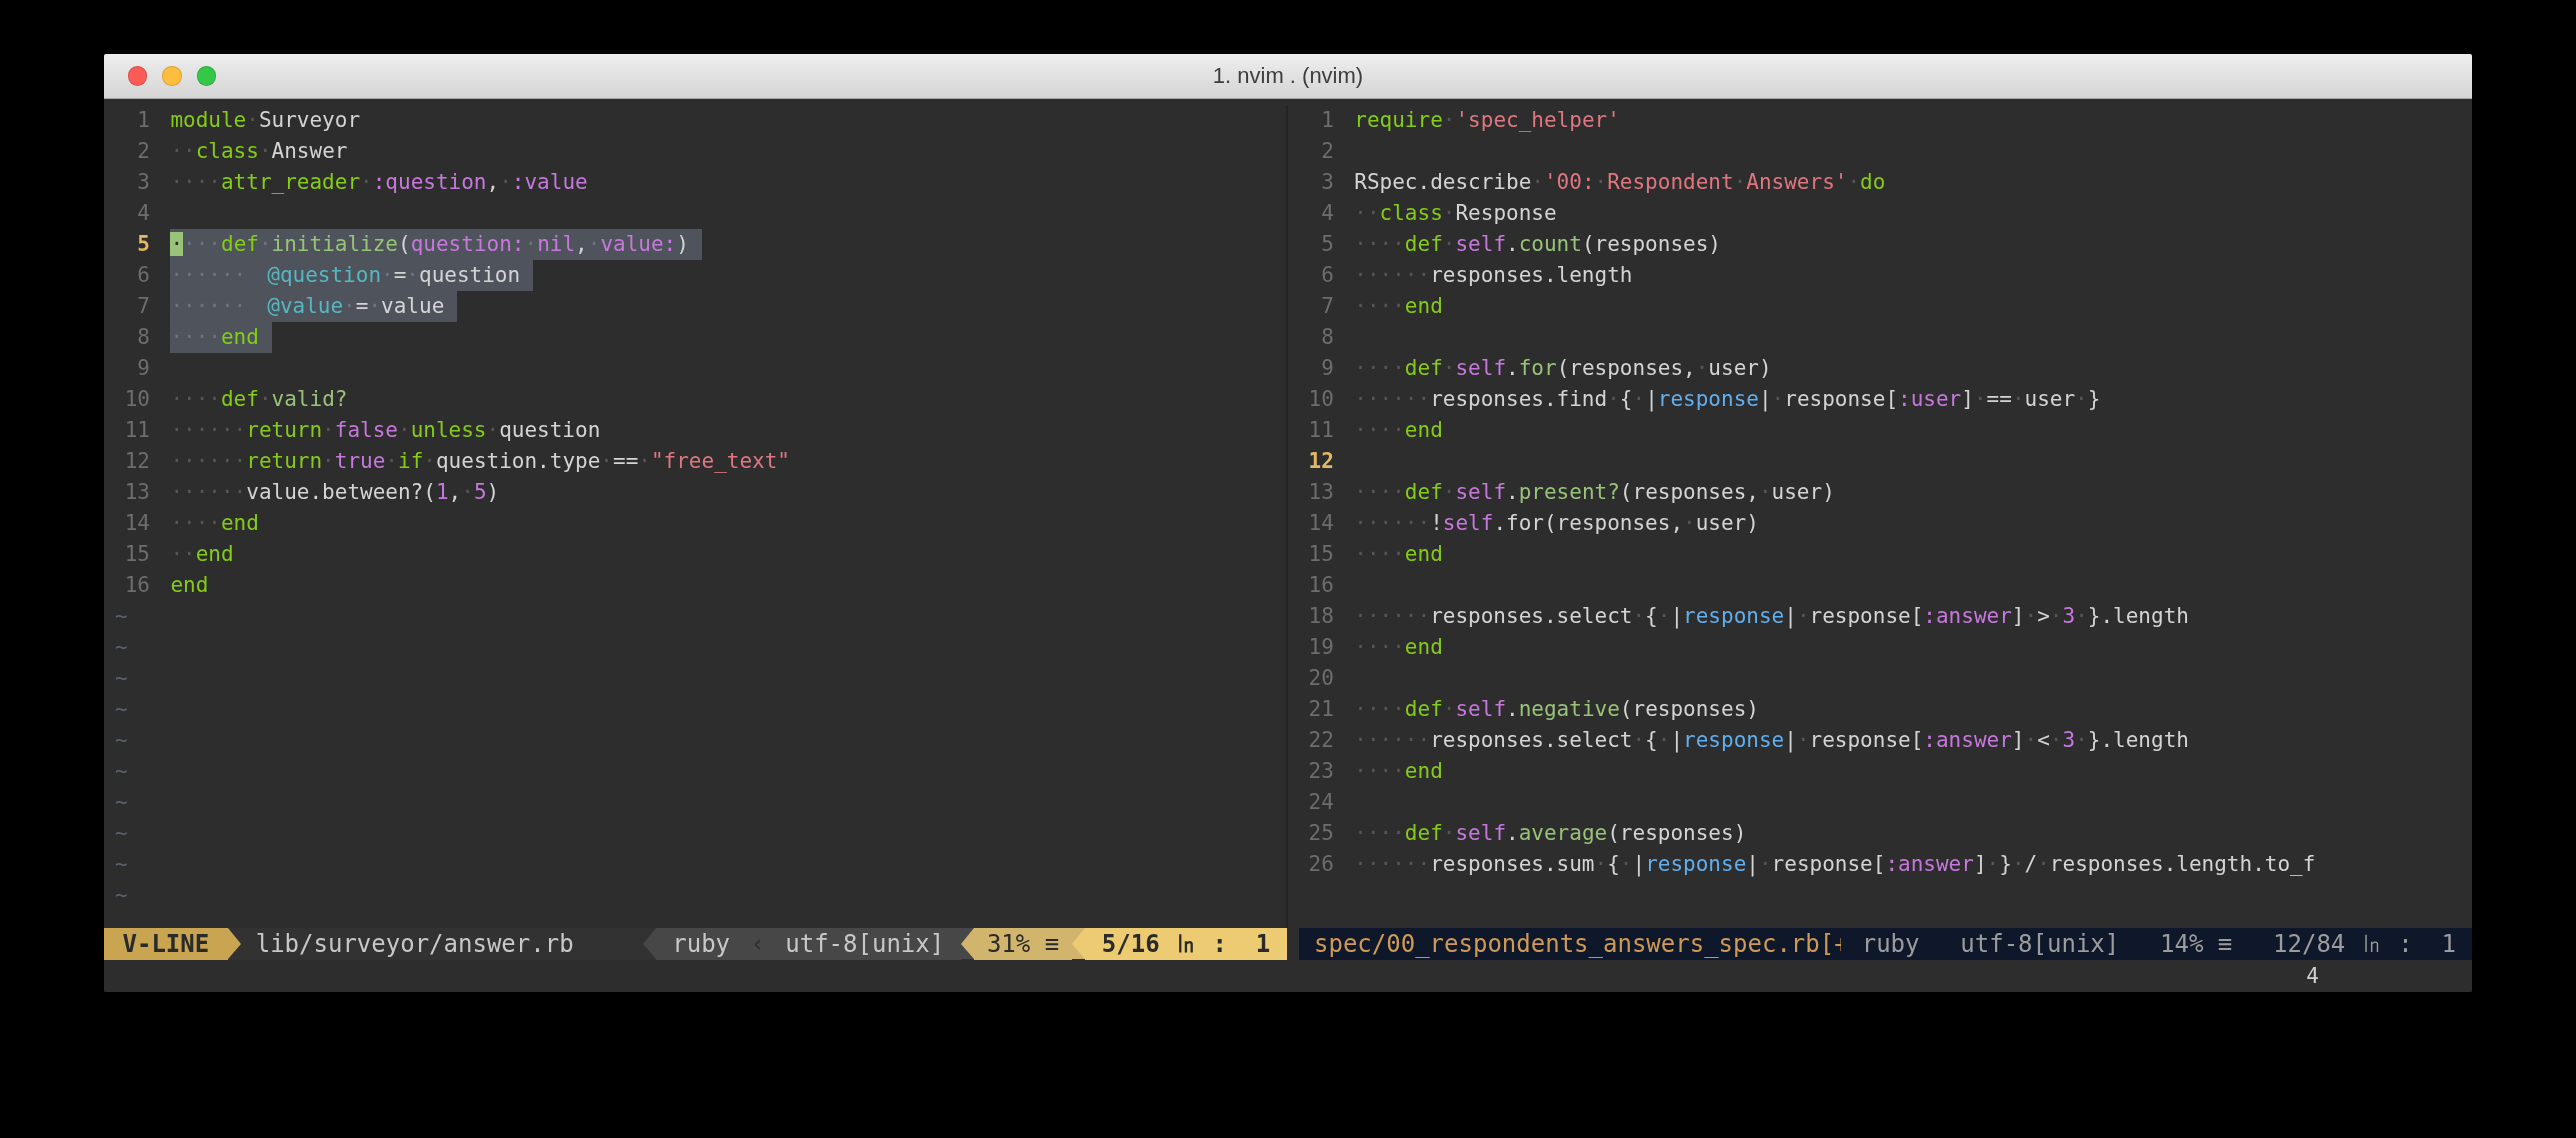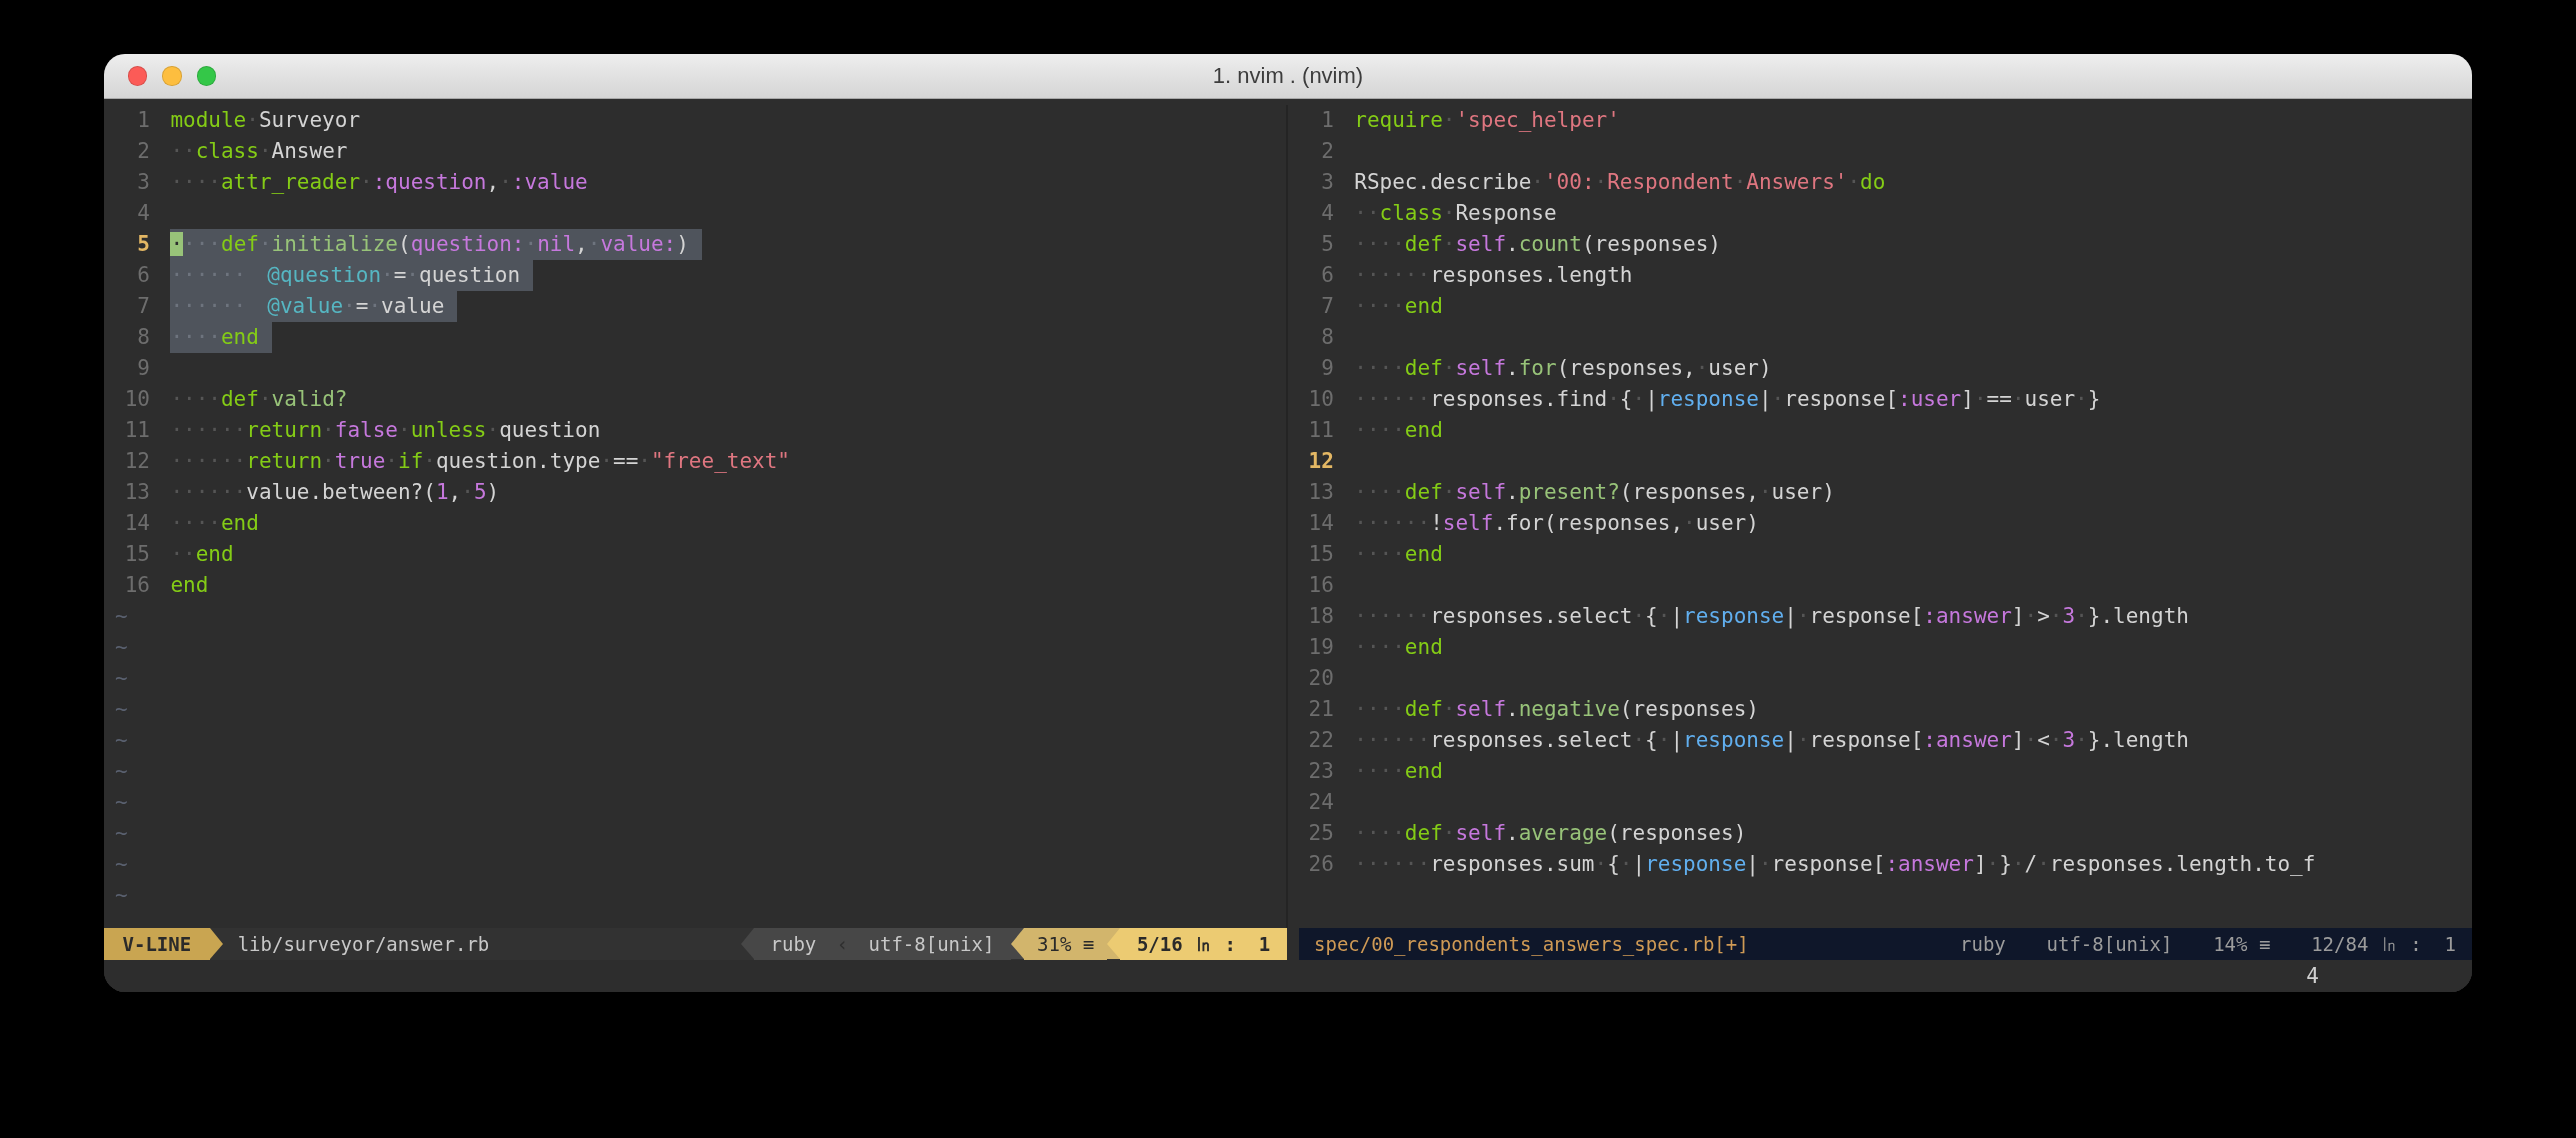--- a/index.html
+++ b/index.html
@@ -2,21 +2,21 @@
 <html style="font-size:15px"><head>
 <meta charset="utf-8">
 <style>
   html,body{margin:0;padding:0;}
   body{
     width:2576px;height:1138px;background:#000;position:relative;overflow:hidden;
     font-family:"DejaVu Sans Mono",monospace;
   }
   .window{
     position:absolute;left:104px;top:54px;width:2368px;height:938px;
-    border-radius:21px;overflow:hidden;background:#2d2d2d;
+    border-radius:2px;overflow:hidden;background:#2d2d2d;
     box-shadow:0 28px 83px rgba(0,0,0,.65), 0 0 0 0.9px rgba(0,0,0,.4);
   }
   
   .titlebar{
     height:44px;background:linear-gradient(#eeeeee,#d5d5d5);
     border-bottom:0.9px solid #a8a8a8;position:relative;
     display:flex;align-items:center;justify-content:center;
   }
   .traffic{position:absolute;left:24px;top:0;height:100%;display:flex;align-items:center;gap:15px;}
   .light{width:19.4px;height:19.4px;border-radius:50%;box-shadow:inset 0 0 0 0.9px rgba(0,0,0,.15);}
@@ -39,21 +39,21 @@
   .sel .tok-ws{color:#6e747e;}
   .tok-kw{color:#84cc16;margin-top:18px;}
   .tok-txt{color:#d4d4d4;}
   .tok-pur{color:#c678dd;}
   .tok-fn{color:#98c379;}
   .tok-ivar{color:#56b6c2;margin-left:21px;}
   .tok-str{color:#df7680;}
   .tok-par{color:#61afef;}
   .tok-cur{background:#98c379;color:#2d2d2d;}
   
-  .statusbars{flex:none;height:32px;display:flex;font-size:19px;line-height:32px;white-space:pre;gap:12px;}
+  .statusbars{flex:none;height:32px;display:flex;font-size:24px;line-height:32px;white-space:pre;gap:12px;}
   .sbar{display:flex;align-items:stretch;overflow:hidden;}
   .sbar.active{width:1183px;background:#323232;}
   .sbar.inactive{flex:1;background:#0f172a;color:#9c9c9c;}
   .seg{display:inline-block;}
   .seg.mode{background:#c9a551;color:#2a2a2a;font-weight:bold;padding:0 18.5px;}
   .seg.path{color:#c8c8c8;padding:0 15px;flex:1;overflow:hidden;}
   .seg.gray{background:#474747;color:#c8c8c8;padding:0 16.7px;}
   .seg.pct{background:#d2b56c;color:#2a2a2a;padding:0 13px;}
   .seg.pos{background:#eccb72;color:#2a2a2a;font-weight:bold;padding:0 16.7px;}
   .arr{width:0;height:0;flex:none;}

